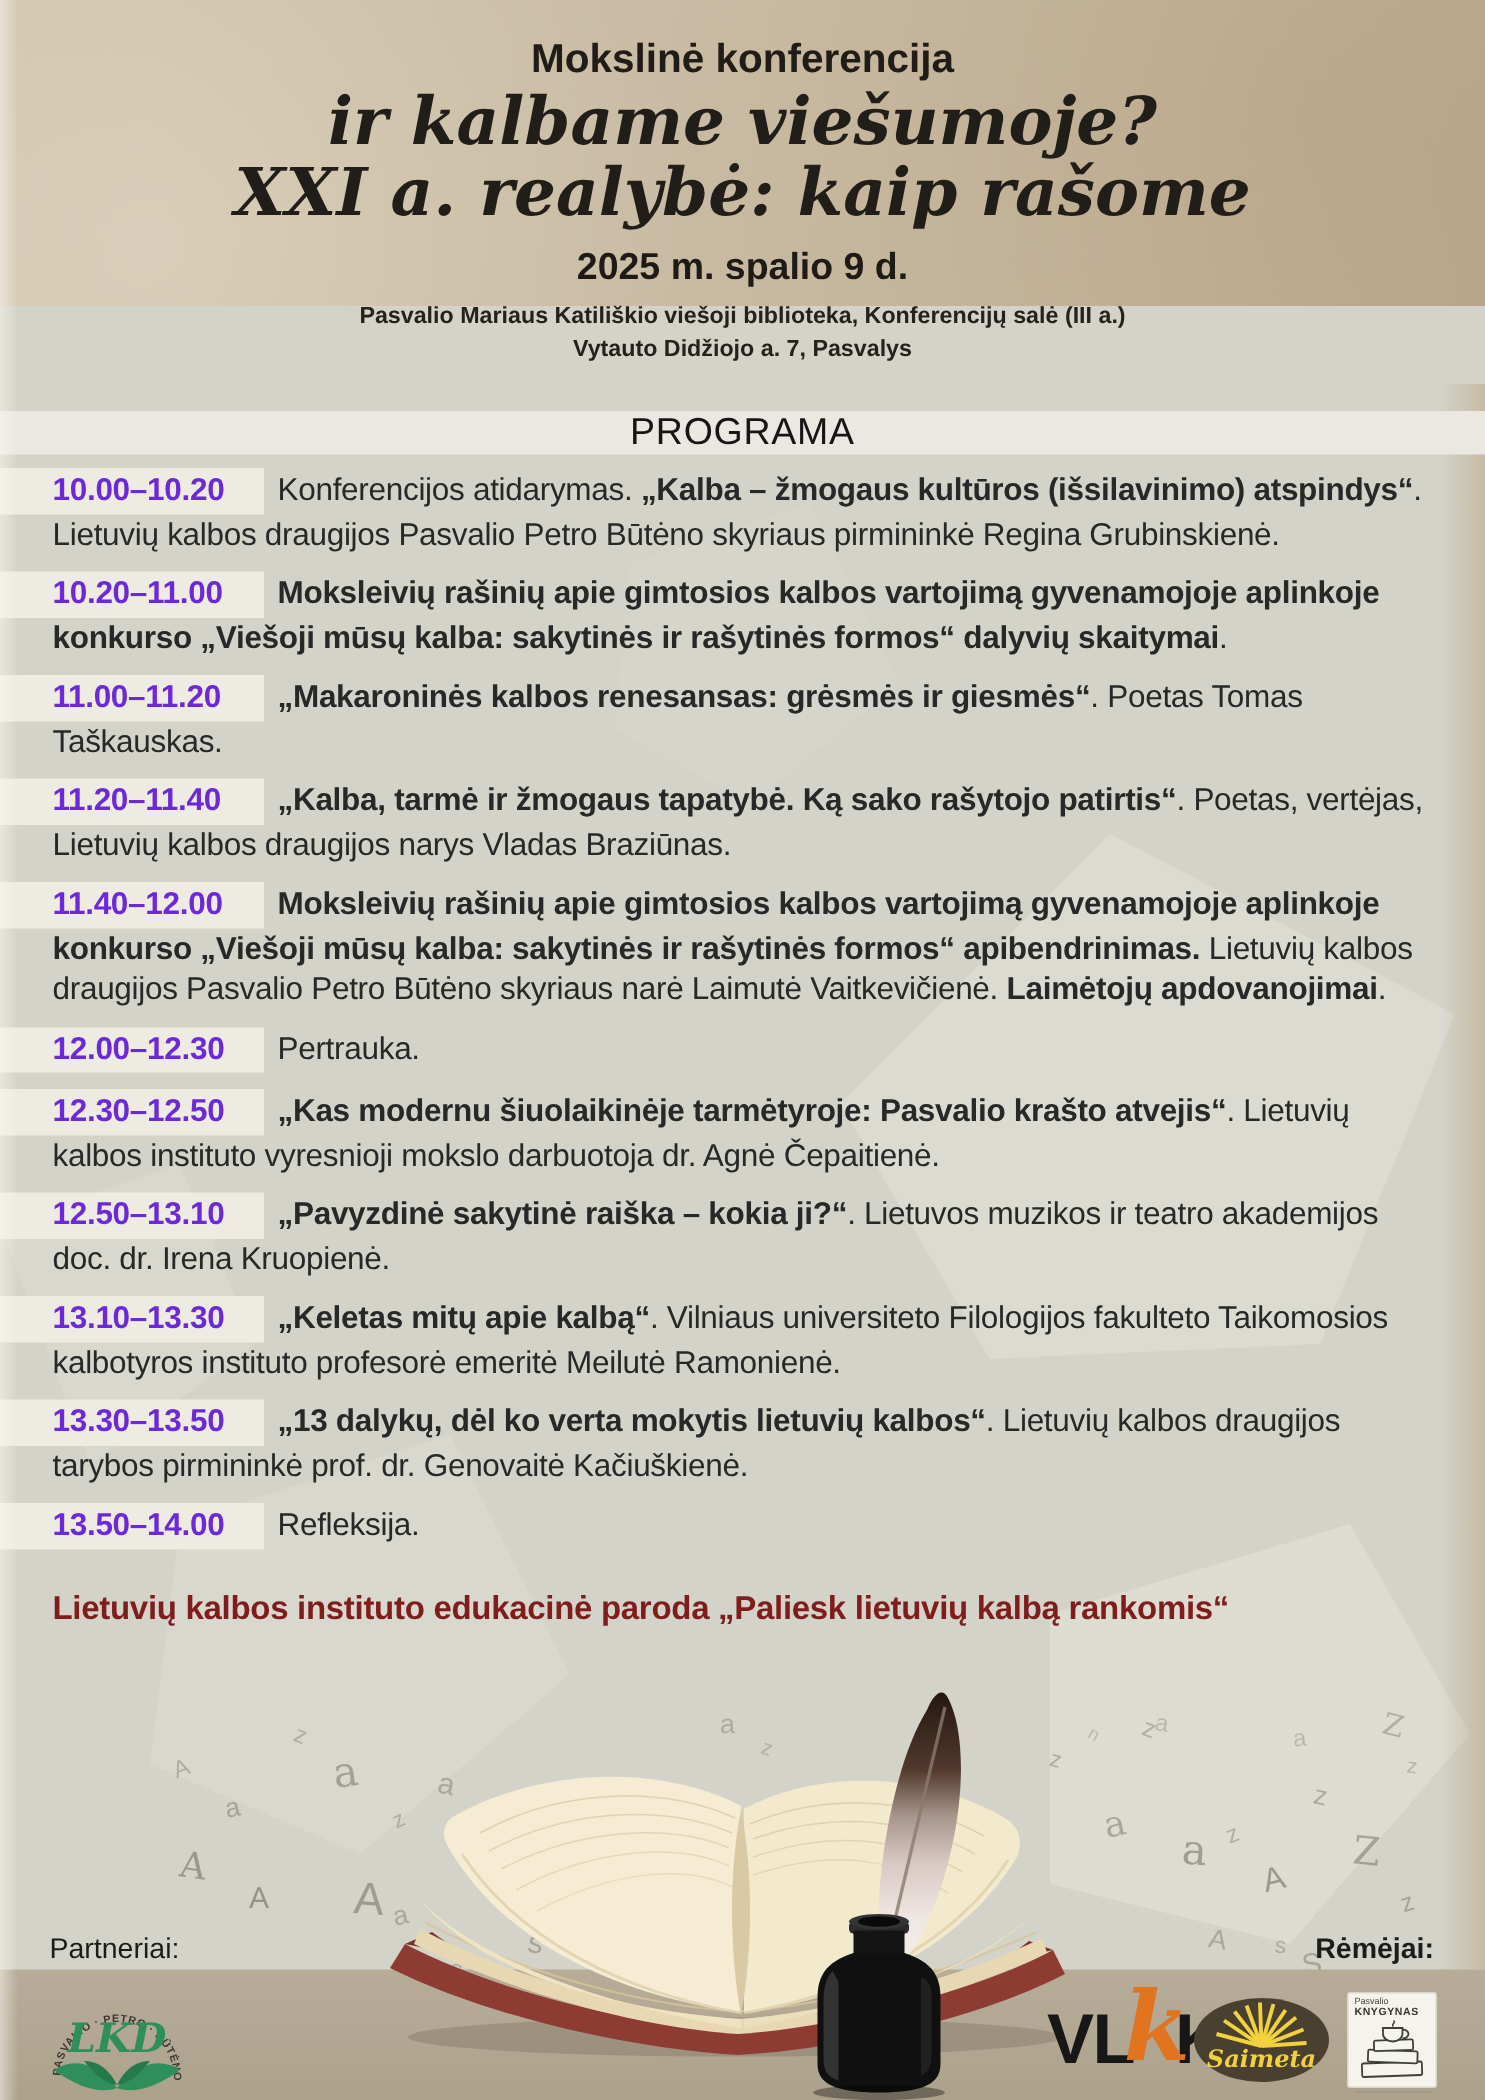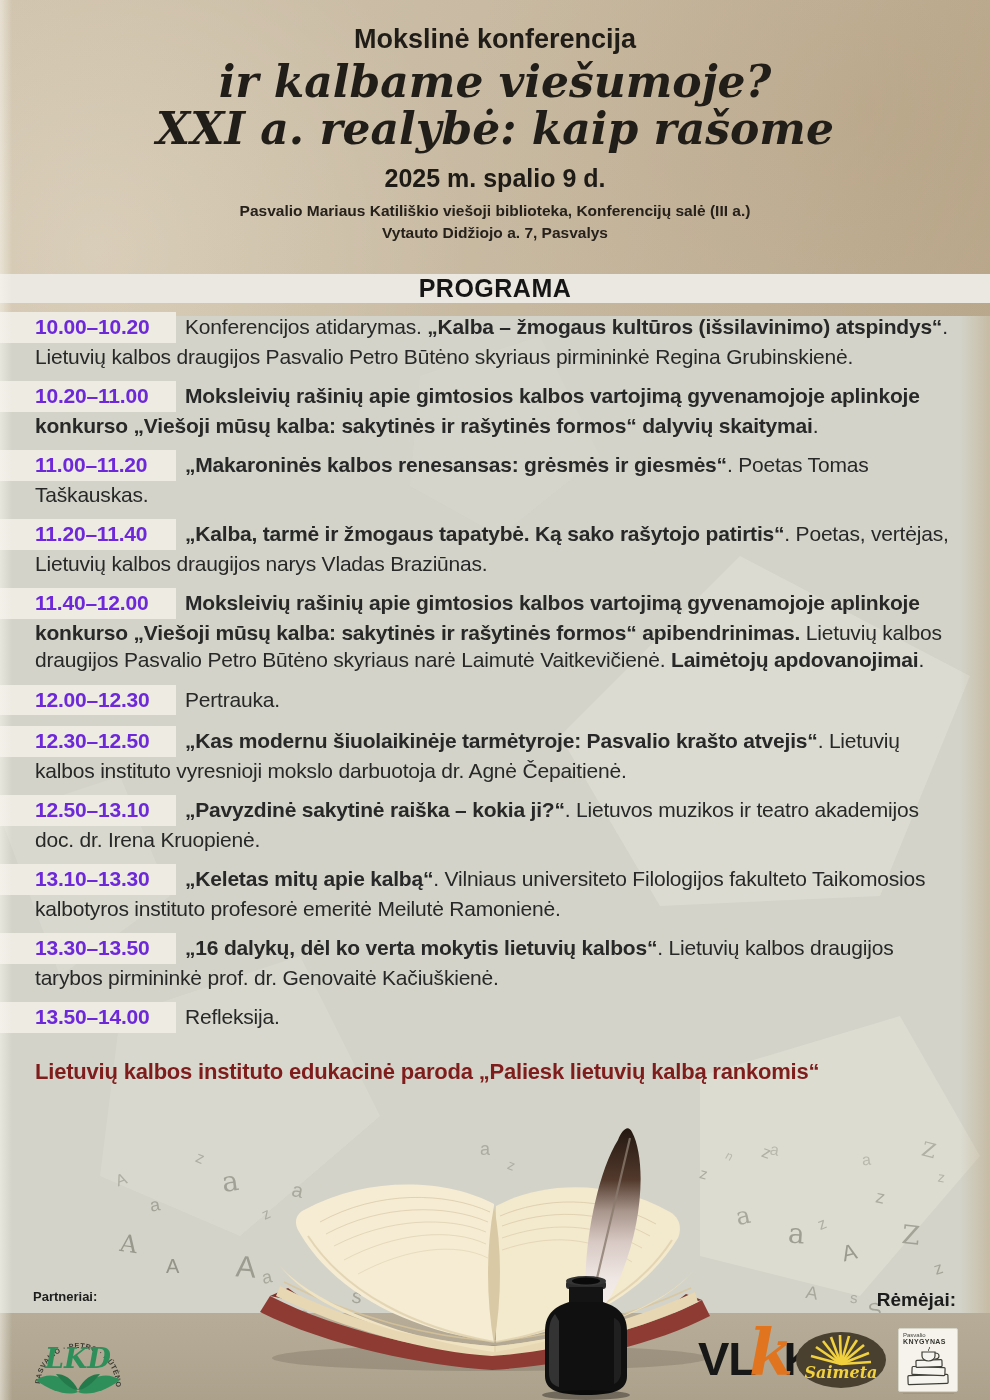--- a/index.html
+++ b/index.html
@@ -1,35 +1,35 @@
 <!DOCTYPE html>
 <html><head>
 <meta charset="utf-8">
 <style>
   html,body{margin:0;padding:0;}
   .page{position:relative;width:990px;height:1400px;overflow:hidden;
         font-family:"Liberation Sans",sans-serif;background:#d3d3c9;color:#262626;}
 
   
-  .header{position:absolute;top:0;left:0;width:990px;height:316px;z-index:2;
+  .header{position:absolute;top:0;left:0;width:990px;height:204px;z-index:2;
     background:
       radial-gradient(circle at 88% 35%, rgba(150,115,70,.14), rgba(0,0,0,0) 45%),
       radial-gradient(circle at 10% 80%, rgba(255,250,235,.25), rgba(0,0,0,0) 40%),
       linear-gradient(105deg,#cec1ab 0%,#c9bba3 45%,#c3b49b 78%,#bcab90 100%);
     text-align:center;}
   .kicker{padding-top:24px;font-size:27px;font-weight:bold;color:#201c17;}
   .conf-title{margin-top:4px;font-family:"DejaVu Serif",serif;font-style:italic;font-weight:bold;
     font-size:44px;line-height:1.06;color:#211d18;}
   .date-line{margin-top:12px;font-size:25px;font-weight:bold;color:#1e1a16;}
   .venue{margin-top:7px;font-size:15.5px;font-weight:bold;line-height:1.4;color:#26211b;}
 
   
   .programa-bar{position:absolute;top:274px;left:0;width:990px;height:29px;background:#eae8e0;z-index:2;
     display:flex;align-items:center;justify-content:center;}
-  .programa-heading{font-size:25px;font-weight:bold;letter-spacing:.5px;color:#161616;}
+  .programa-heading{font-size:25px;font-weight:normal;letter-spacing:.5px;color:#161616;}
   .program-wrap{position:absolute;top:312px;left:35px;width:921px;z-index:2;}
   .prog-item{margin-bottom:11px;}
   .prog-text{margin:0;font-size:21px;line-height:27.5px;letter-spacing:-.2px;color:#282828;}
   .prog-time{display:inline-block;box-sizing:content-box;width:141px;font-weight:bold;
     background:#edebe2;padding:1px 0 2px 35px;margin-left:-35px;margin-right:9px;color:#6d28d9;}
   .seg-b{font-weight:bold;}
   .seg-i{}
   .exhibition-note{margin-top:26px;font-size:22px;font-weight:bold;letter-spacing:-.2px;color:#7f1d1d;}
 
   
@@ -39,21 +39,21 @@
   .floating-letter.serif{font-family:"DejaVu Serif",serif;}
   .artwork{position:absolute;left:250px;top:1118px;z-index:3;}
   .edge-left{position:absolute;top:0;left:0;width:12px;height:1400px;z-index:5;pointer-events:none;
     background:linear-gradient(90deg,rgba(248,246,238,.55),rgba(248,246,238,0));}
   .edge-right{position:absolute;top:256px;right:0;width:30px;height:1057px;z-index:1;pointer-events:none;
     background:linear-gradient(90deg,rgba(190,168,132,0),rgba(186,164,128,.5));}
 
   
   .footer-strip{position:absolute;top:1313px;left:0;width:990px;height:87px;z-index:2;
     background:linear-gradient(#b6ac98,#aca28c);}
-  .partners-label{position:absolute;left:33px;top:1289px;font-size:13px;font-weight:bold;color:#1c1c1c;z-index:4;}
+  .partners-label{position:absolute;left:33px;top:1289px;font-size:19px;font-weight:normal;color:#1c1c1c;z-index:4;}
   .sponsors-label{position:absolute;right:34px;top:1289px;font-size:19px;font-weight:bold;color:#1c1c1c;z-index:4;}
   .logo{position:absolute;z-index:4;}
   .logo-vlkk{left:698px;top:1330px;height:58px;display:flex;align-items:center;
     font-weight:bold;font-size:47px;letter-spacing:-1px;color:#171717;line-height:52px;}
   .logo-vlkk .kk{font-family:"DejaVu Serif",serif;font-style:italic;font-weight:bold;font-size:64px;
     line-height:50px;margin:0 -9px 0 -7px;position:relative;top:-7px;}
   .logo-knygynas{left:898px;top:1328px;width:60px;height:64px;background:#f5f3ec;border:1px solid #d8d5c9;
     border-radius:2px;box-sizing:border-box;padding:3px 3px 0 4px;}
   .logo-knygynas .l1{font-size:6px;color:#44443e;line-height:6px;}
   .logo-knygynas .l2{font-size:7px;font-weight:bold;letter-spacing:.4px;color:#35352f;line-height:8px;}
@@ -112,21 +112,21 @@
         <div class="prog-item">
           <p class="prog-text"><span class="prog-time">12.30–12.50</span><span class="seg-b">„Kas modernu šiuolaikinėje tarmėtyroje: Pasvalio krašto atvejis“</span><span class="seg-r">. Lietuvių kalbos instituto vyresnioji mokslo darbuotoja dr. </span><span class="seg-i">Agnė Čepaitienė</span><span class="seg-r">.</span></p>
         </div>
         <div class="prog-item">
           <p class="prog-text"><span class="prog-time">12.50–13.10</span><span class="seg-b">„Pavyzdinė sakytinė raiška – kokia ji?“</span><span class="seg-r">. Lietuvos muzikos ir teatro akademijos doc. dr. </span><span class="seg-i">Irena Kruopienė</span><span class="seg-r">.</span></p>
         </div>
         <div class="prog-item">
           <p class="prog-text"><span class="prog-time">13.10–13.30</span><span class="seg-b">„Keletas mitų apie kalbą“</span><span class="seg-r">. Vilniaus universiteto Filologijos fakulteto Taikomosios kalbotyros instituto profesorė emeritė </span><span class="seg-i">Meilutė Ramonienė</span><span class="seg-r">.</span></p>
         </div>
         <div class="prog-item">
-          <p class="prog-text"><span class="prog-time">13.30–13.50</span><span class="seg-b">„16 dalykų, dėl ko verta mokytis lietuvių kalbos“</span><span class="seg-r">. Lietuvių kalbos draugijos tarybos pirmininkė prof. dr. </span><span class="seg-i">Genovaitė Kačiuškienė</span><span class="seg-r">.</span></p>
+          <p class="prog-text"><span class="prog-time">13.30–13.50</span><span class="seg-b">„13 dalykų, dėl ko verta mokytis lietuvių kalbos“</span><span class="seg-r">. Lietuvių kalbos draugijos tarybos pirmininkė prof. dr. </span><span class="seg-i">Genovaitė Kačiuškienė</span><span class="seg-r">.</span></p>
         </div>
         <div class="prog-item">
           <p class="prog-text"><span class="prog-time">13.50–14.00</span><span class="seg-r">Refleksija.</span></p>
         </div>
       </div>
     <div class="exhibition-note">Lietuvių kalbos instituto edukacinė paroda „Paliesk lietuvių kalbą rankomis“</div>
   </div>
 
   <div class="letters-layer" id="letters-layer">
       <span class="floating-letter" style="left: 116px; top: 1172px; font-size: 16px; opacity: 0.5; transform: rotate(-20deg);">A</span>

